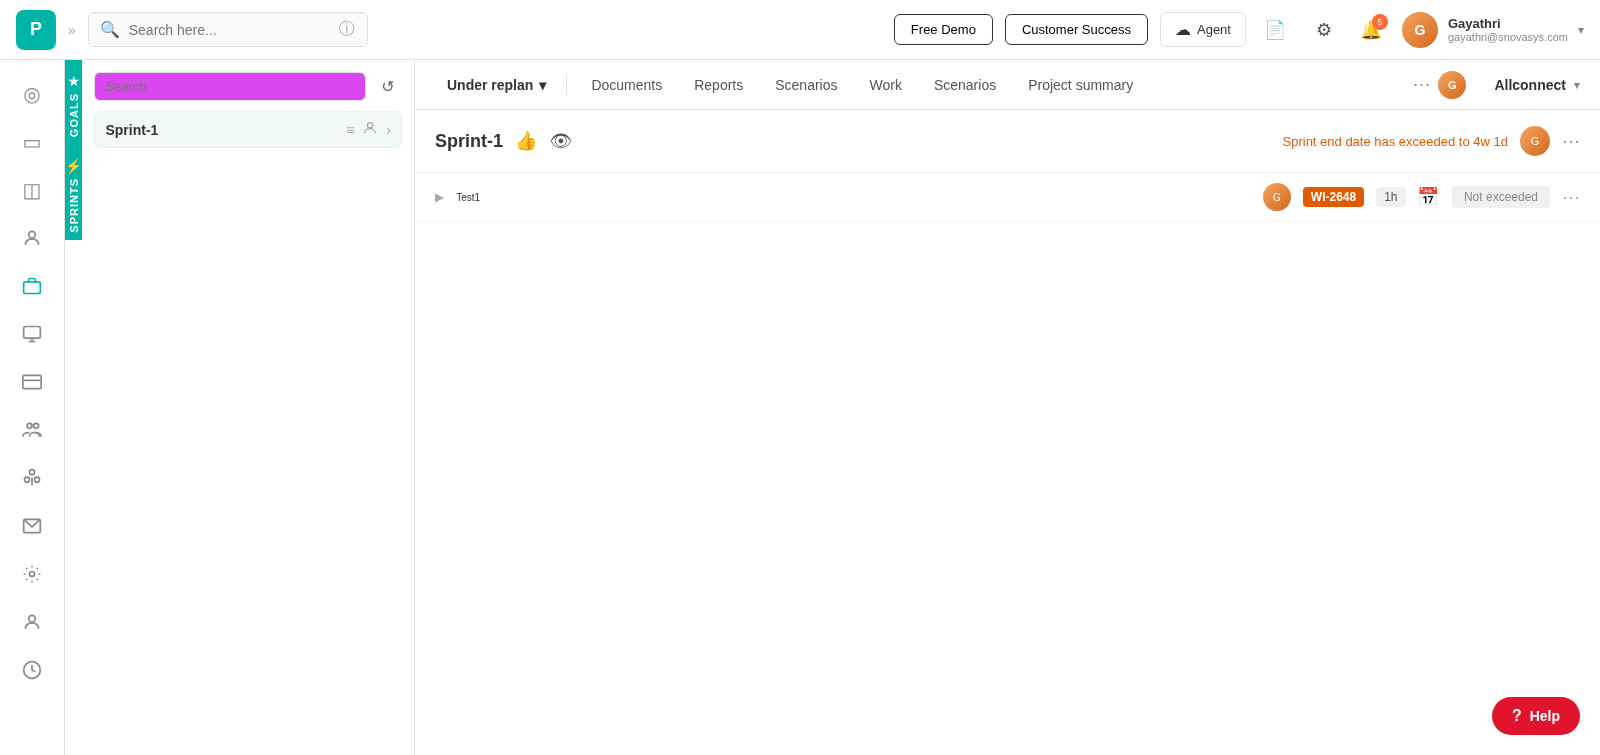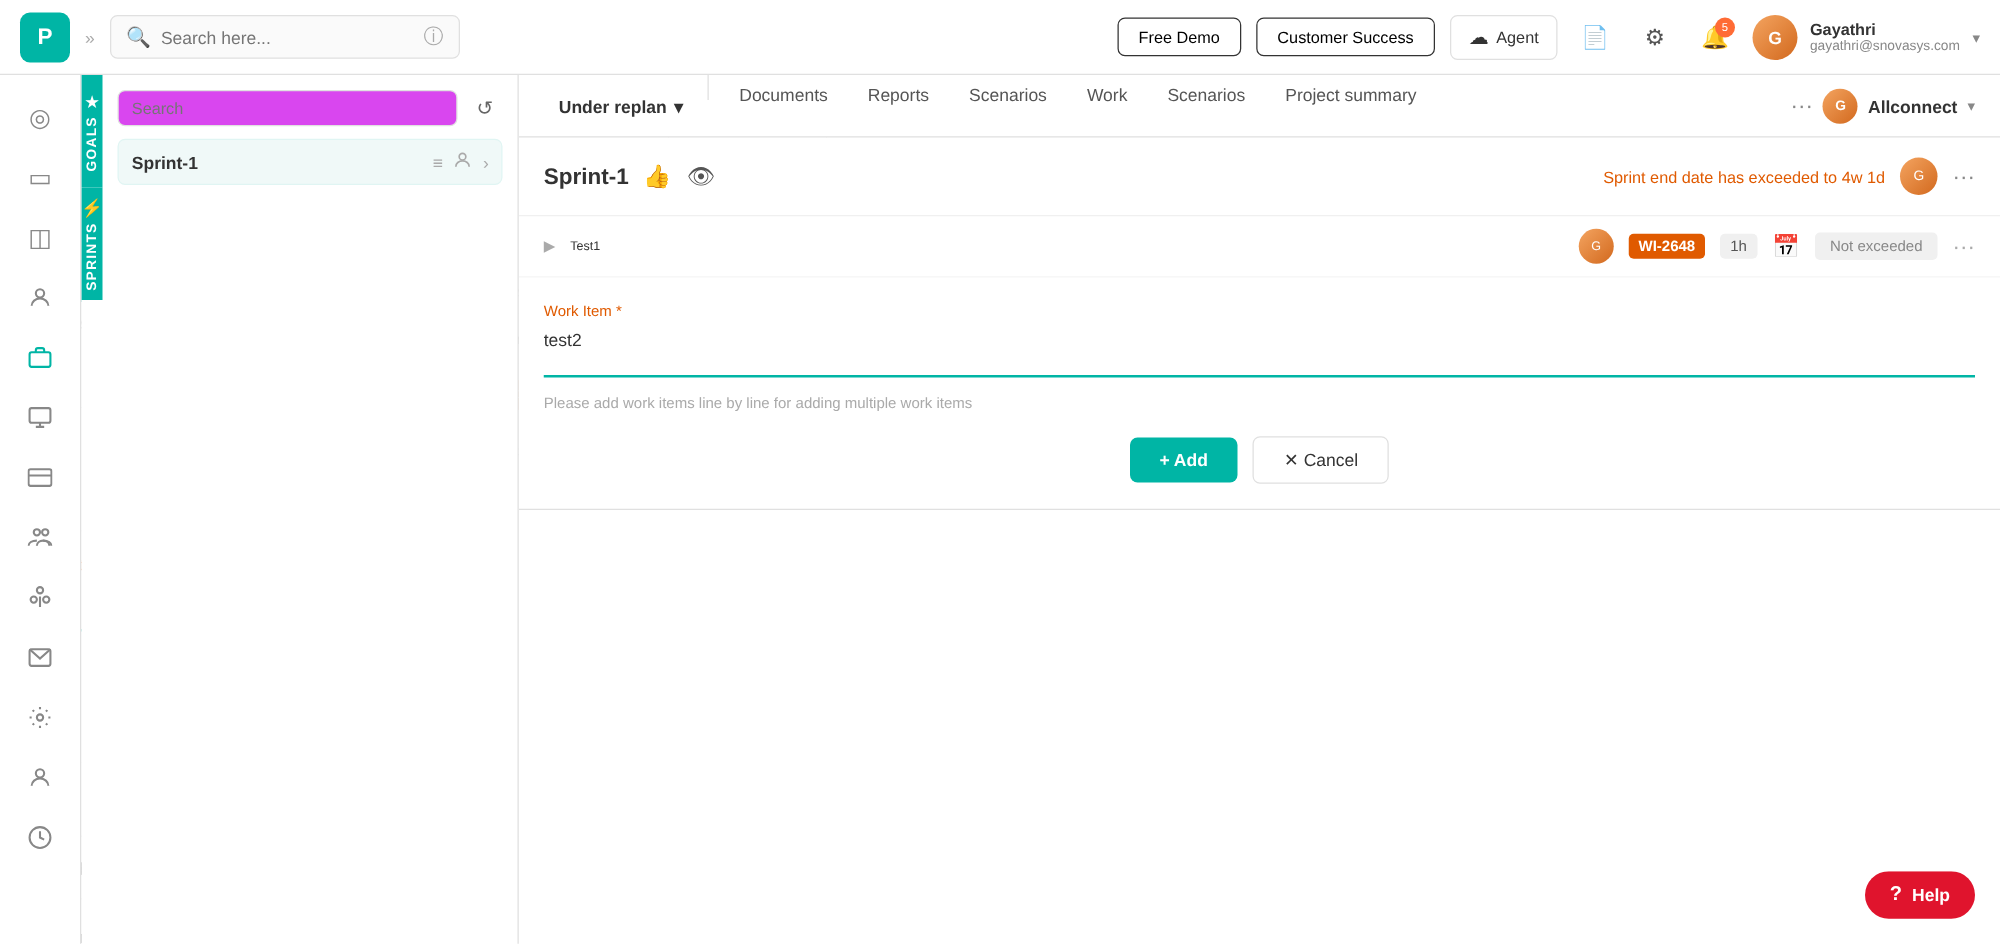--- a/index.html
+++ b/index.html
@@ -182,21 +182,21 @@
     }
     .sprint-action-icon { color: #aaa; font-size: 14px; cursor: pointer; }
 
     
     .sub-nav {
       position: fixed;
       top: 60px; left: 415px; right: 0;
       height: 50px;
       background: #fff;
       border-bottom: 1px solid #e0e0e0;
-      display: flex; 
+      display: flex; align-items: center;
       padding: 0 20px;
       gap: 0;
       z-index: 70;
     }
     .under-replan-btn {
       display: flex; align-items: center; gap: 6px;
       font-size: 14px; font-weight: 600; color: #333;
       cursor: pointer;
       padding: 8px 12px;
       border-radius: 6px;
@@ -222,21 +222,21 @@
     .workspace-badge {
       display: flex; align-items: center; gap: 8px;
     }
     .workspace-avatar {
       width: 28px; height: 28px;
       border-radius: 50%;
       background: linear-gradient(135deg, #f4a460, #d2691e);
       display: flex; align-items: center; justify-content: center;
       color: #fff; font-size: 11px; font-weight: bold;
     }
-    .workspace-name { font-size: 14px; font-weight: 600; color: #333; }
+    .workspace-name { font-size: 14px; font-weight: 600; color: #333; margin-left: 20px; }
     .workspace-chevron { color: #888; font-size: 12px; }
 
     
     .main-content {
       position: fixed;
       top: 110px; left: 415px; right: 0;
       bottom: 0;
       overflow-y: auto;
       background: #fff;
       padding: 0;
@@ -586,30 +586,18 @@
     <span class="expand-icon">▶</span>
     <span class="work-item-name">Test1</span>
     <div class="user-avatar-sm">G</div>
     <span class="wi-badge">WI-2648</span>
     <span class="time-badge">1h</span>
     <span class="calendar-icon">📅</span>
     <span class="status-badge">Not exceeded</span>
     <span class="row-more">···</span>
   </div>
 
-  <div class="add-work-form">
-    <div class="work-item-label">
-      <span>Work Item</span>
-      <span> *</span>
-    </div>
-    <textarea class="work-item-textarea" rows="2" style="">test2</textarea>
-    <div class="form-hint">Please add work items line by line for adding multiple work items</div>
-    <div class="form-actions">
-      <button class="add-btn">+ Add</button>
-      <button class="cancel-btn">✕ Cancel</button>
-    </div>
-  </div>
 </div>
 
 <button class="help-btn">
   <span class="help-icon">?</span>
   <span>Help</span>
 </button>
 
 </body></html>

